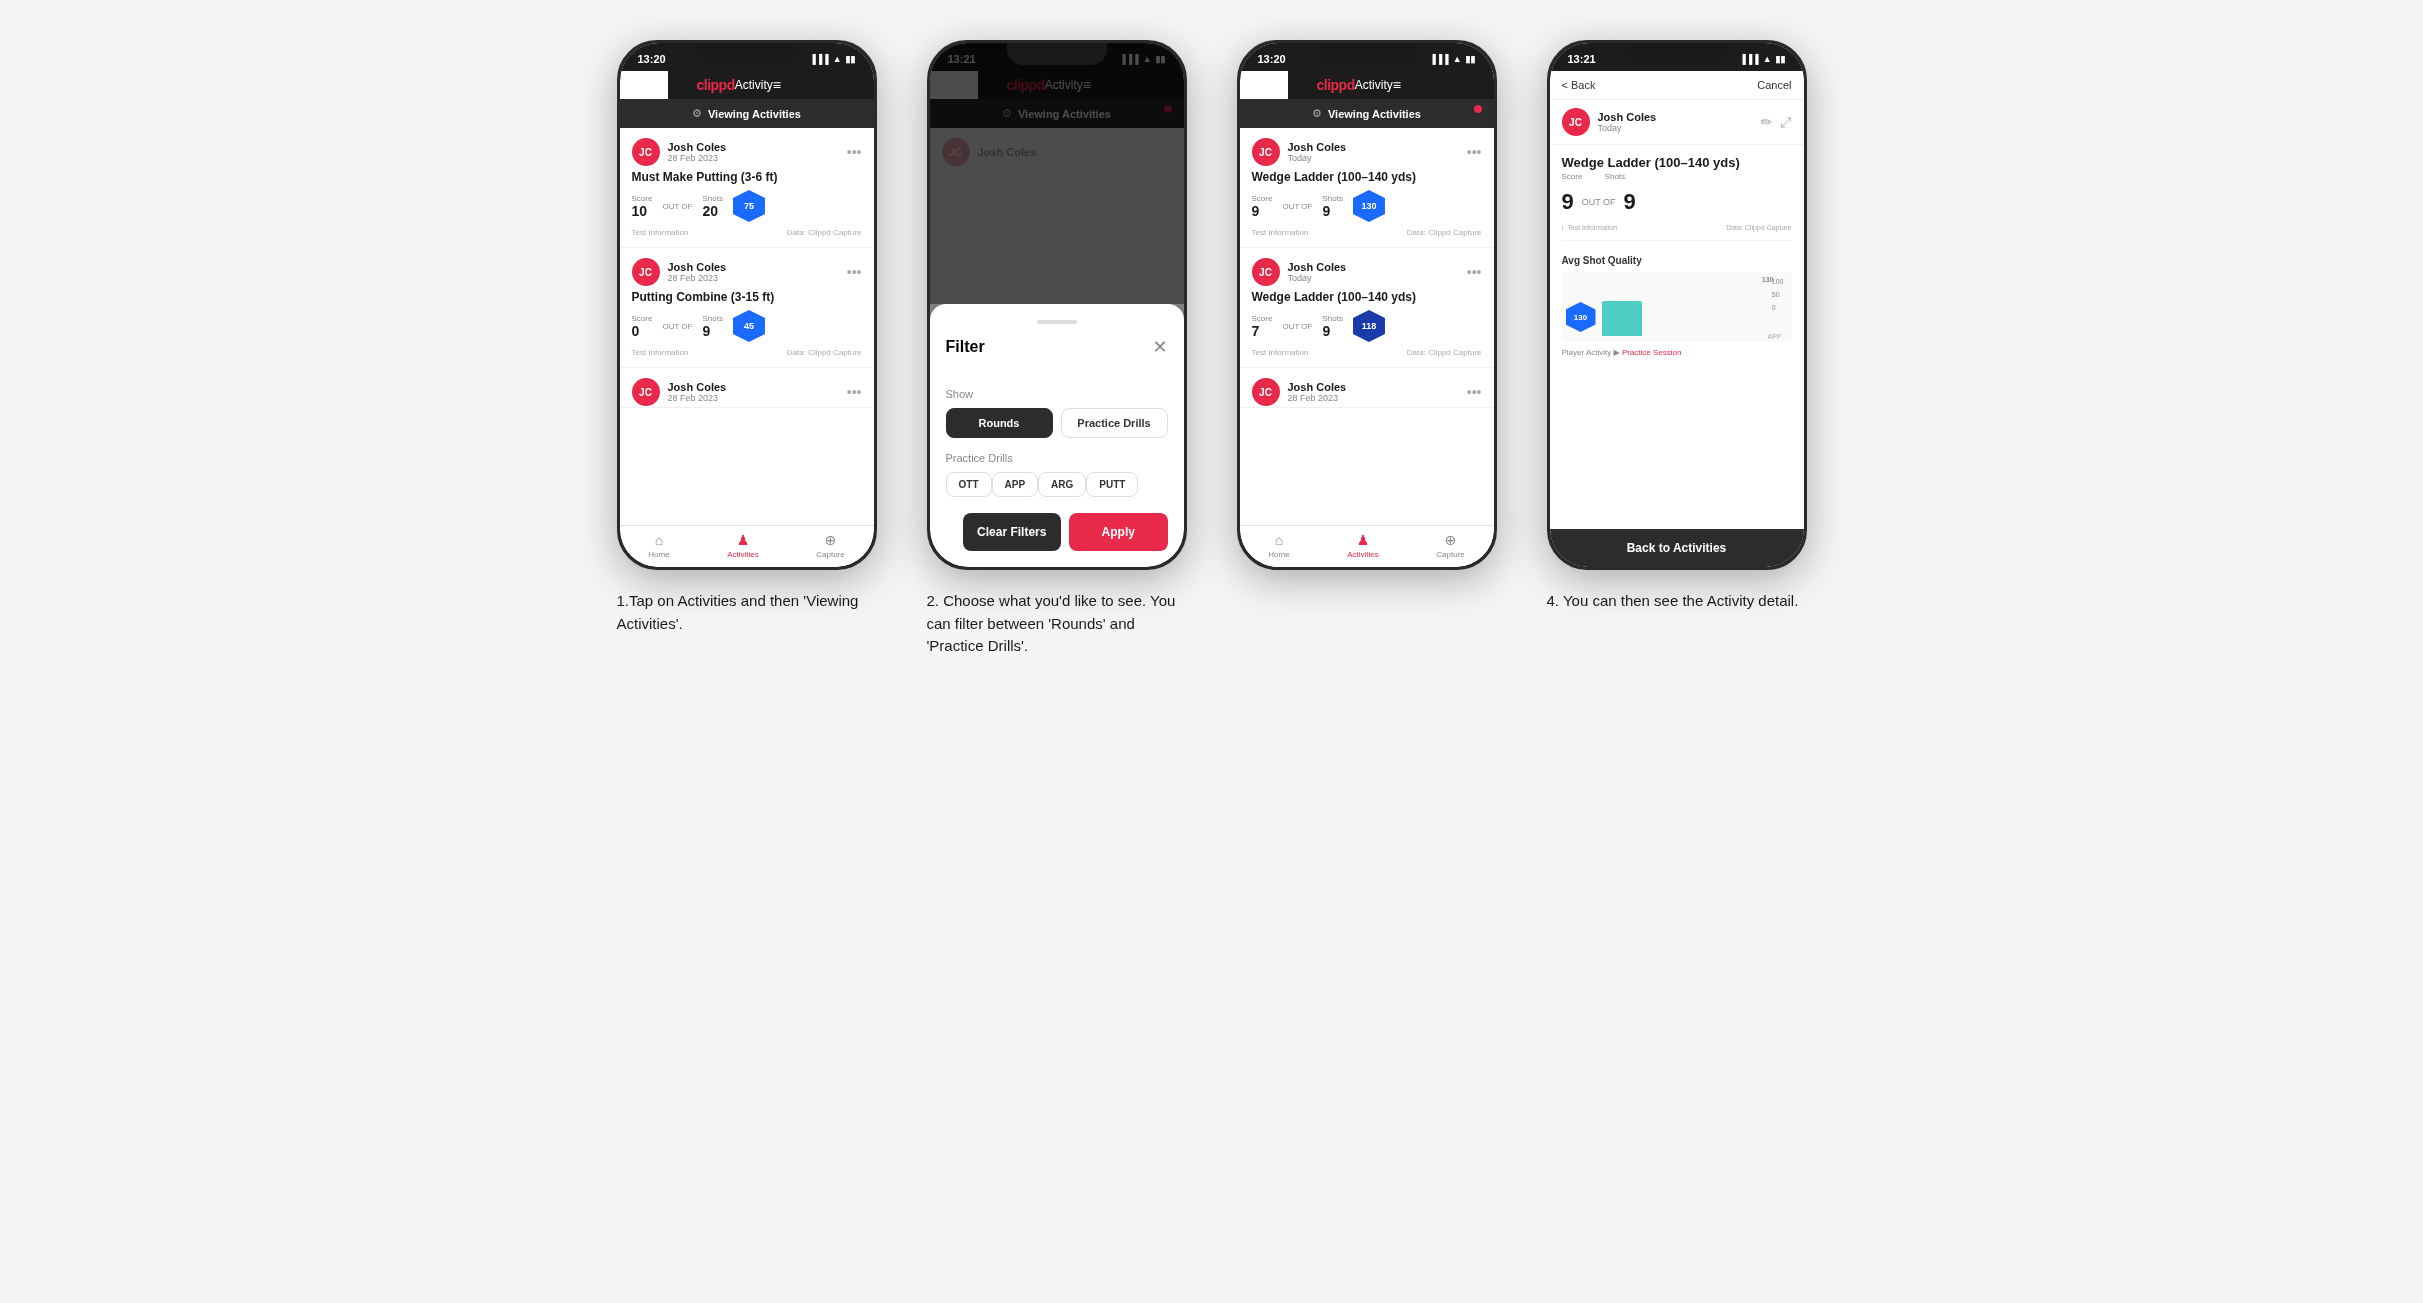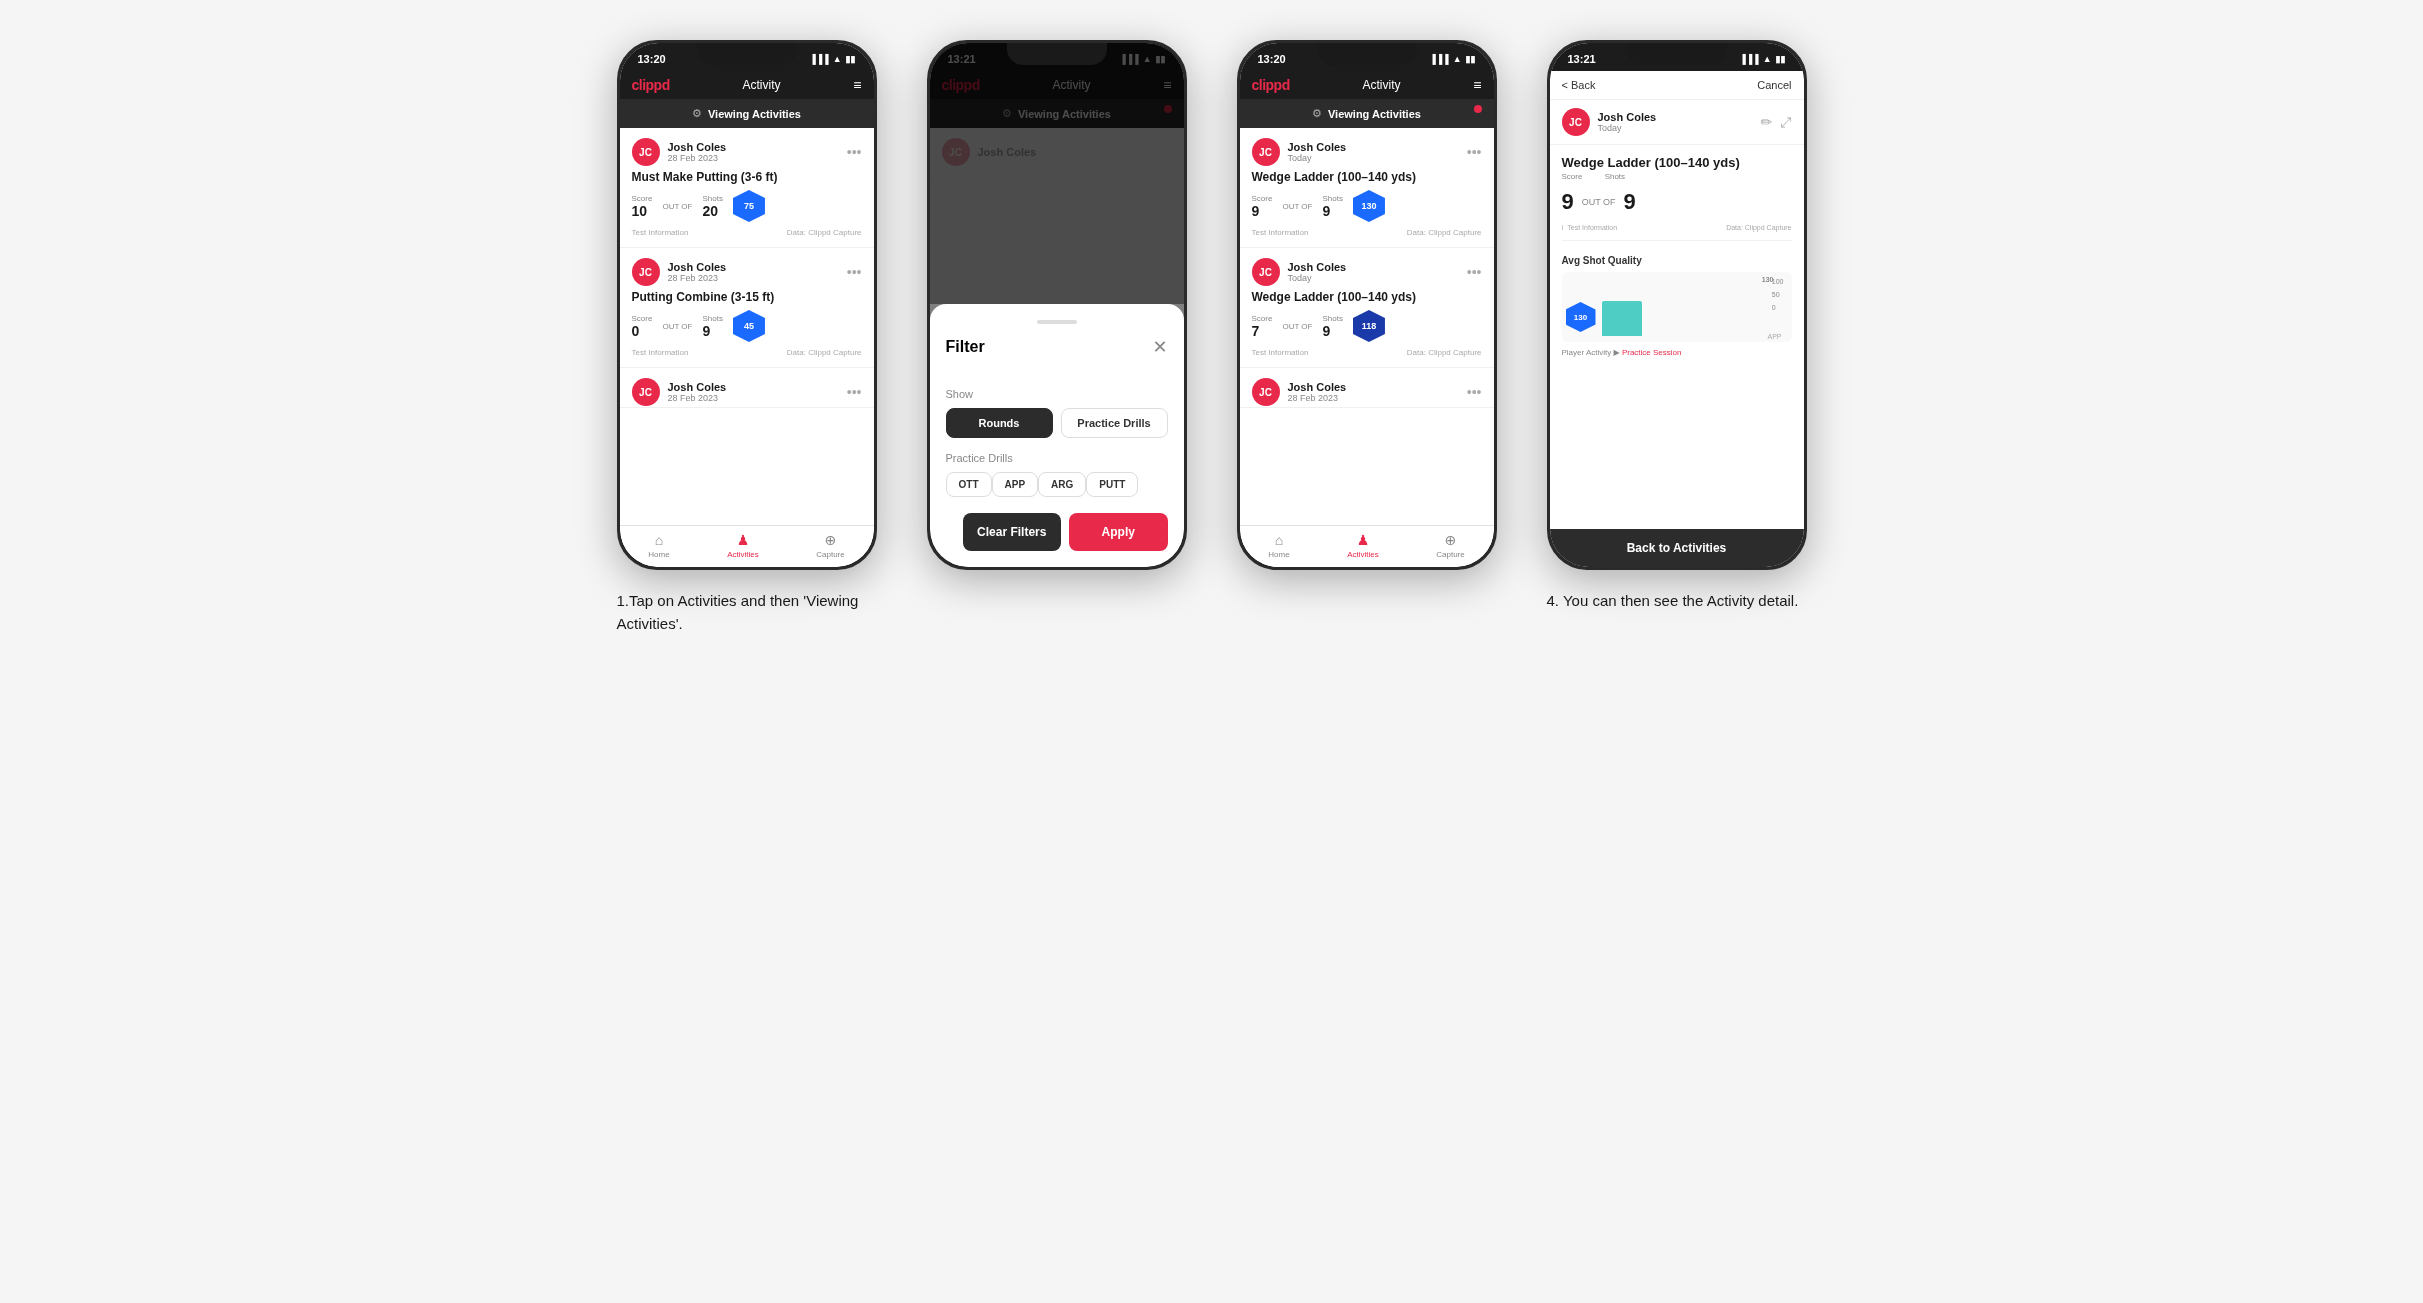--- a/index.html
+++ b/index.html
@@ -67,24 +67,25 @@
       font-size: 10px;
       font-weight: 600;
       min-height: 28px;
       z-index: 10;
     }
     .status-time { font-size: 11px; font-weight: 700; }
     .status-icons { display: flex; gap: 4px; align-items: center; font-size: 9px; }
     
     .nav-bar {
       background: #1c1c1c;
-      padding: 6px 12px;
-      display: flex;
-      align-items: center;
-      justify-content: space-between;
+      padding: 6px 29px;
+      display: flex;
+      align-items: center;
+      justify-content: flex-start;
+      margin-left: 48px;
     }
     .nav-logo {
       color: #e8294a;
       font-weight: 800;
       font-size: 14px;
       letter-spacing: -0.5px;
     }
     .nav-title {
       color: white;
       font-size: 12px;
@@ -625,20 +626,21 @@
               <div class="drill-btn">PUTT</div>
             </div>
             <div class="modal-actions">
               <button class="btn-clear">Clear Filters</button>
               <button class="btn-apply">Apply</button>
             </div>
           </div>
         </div>
       </div>
     </div>
+    <div class="caption">2. Choose what you'd like to see. You can filter between 'Rounds' and 'Practice Drills'.</div>
   </div>
 
   <div class="phone-column">
     <div class="phone-frame">
       <div class="notch"></div>
       <div class="phone-screen">
 
         <div class="status-bar">
           <span class="status-time">13:20</span>
           <div class="status-icons">

